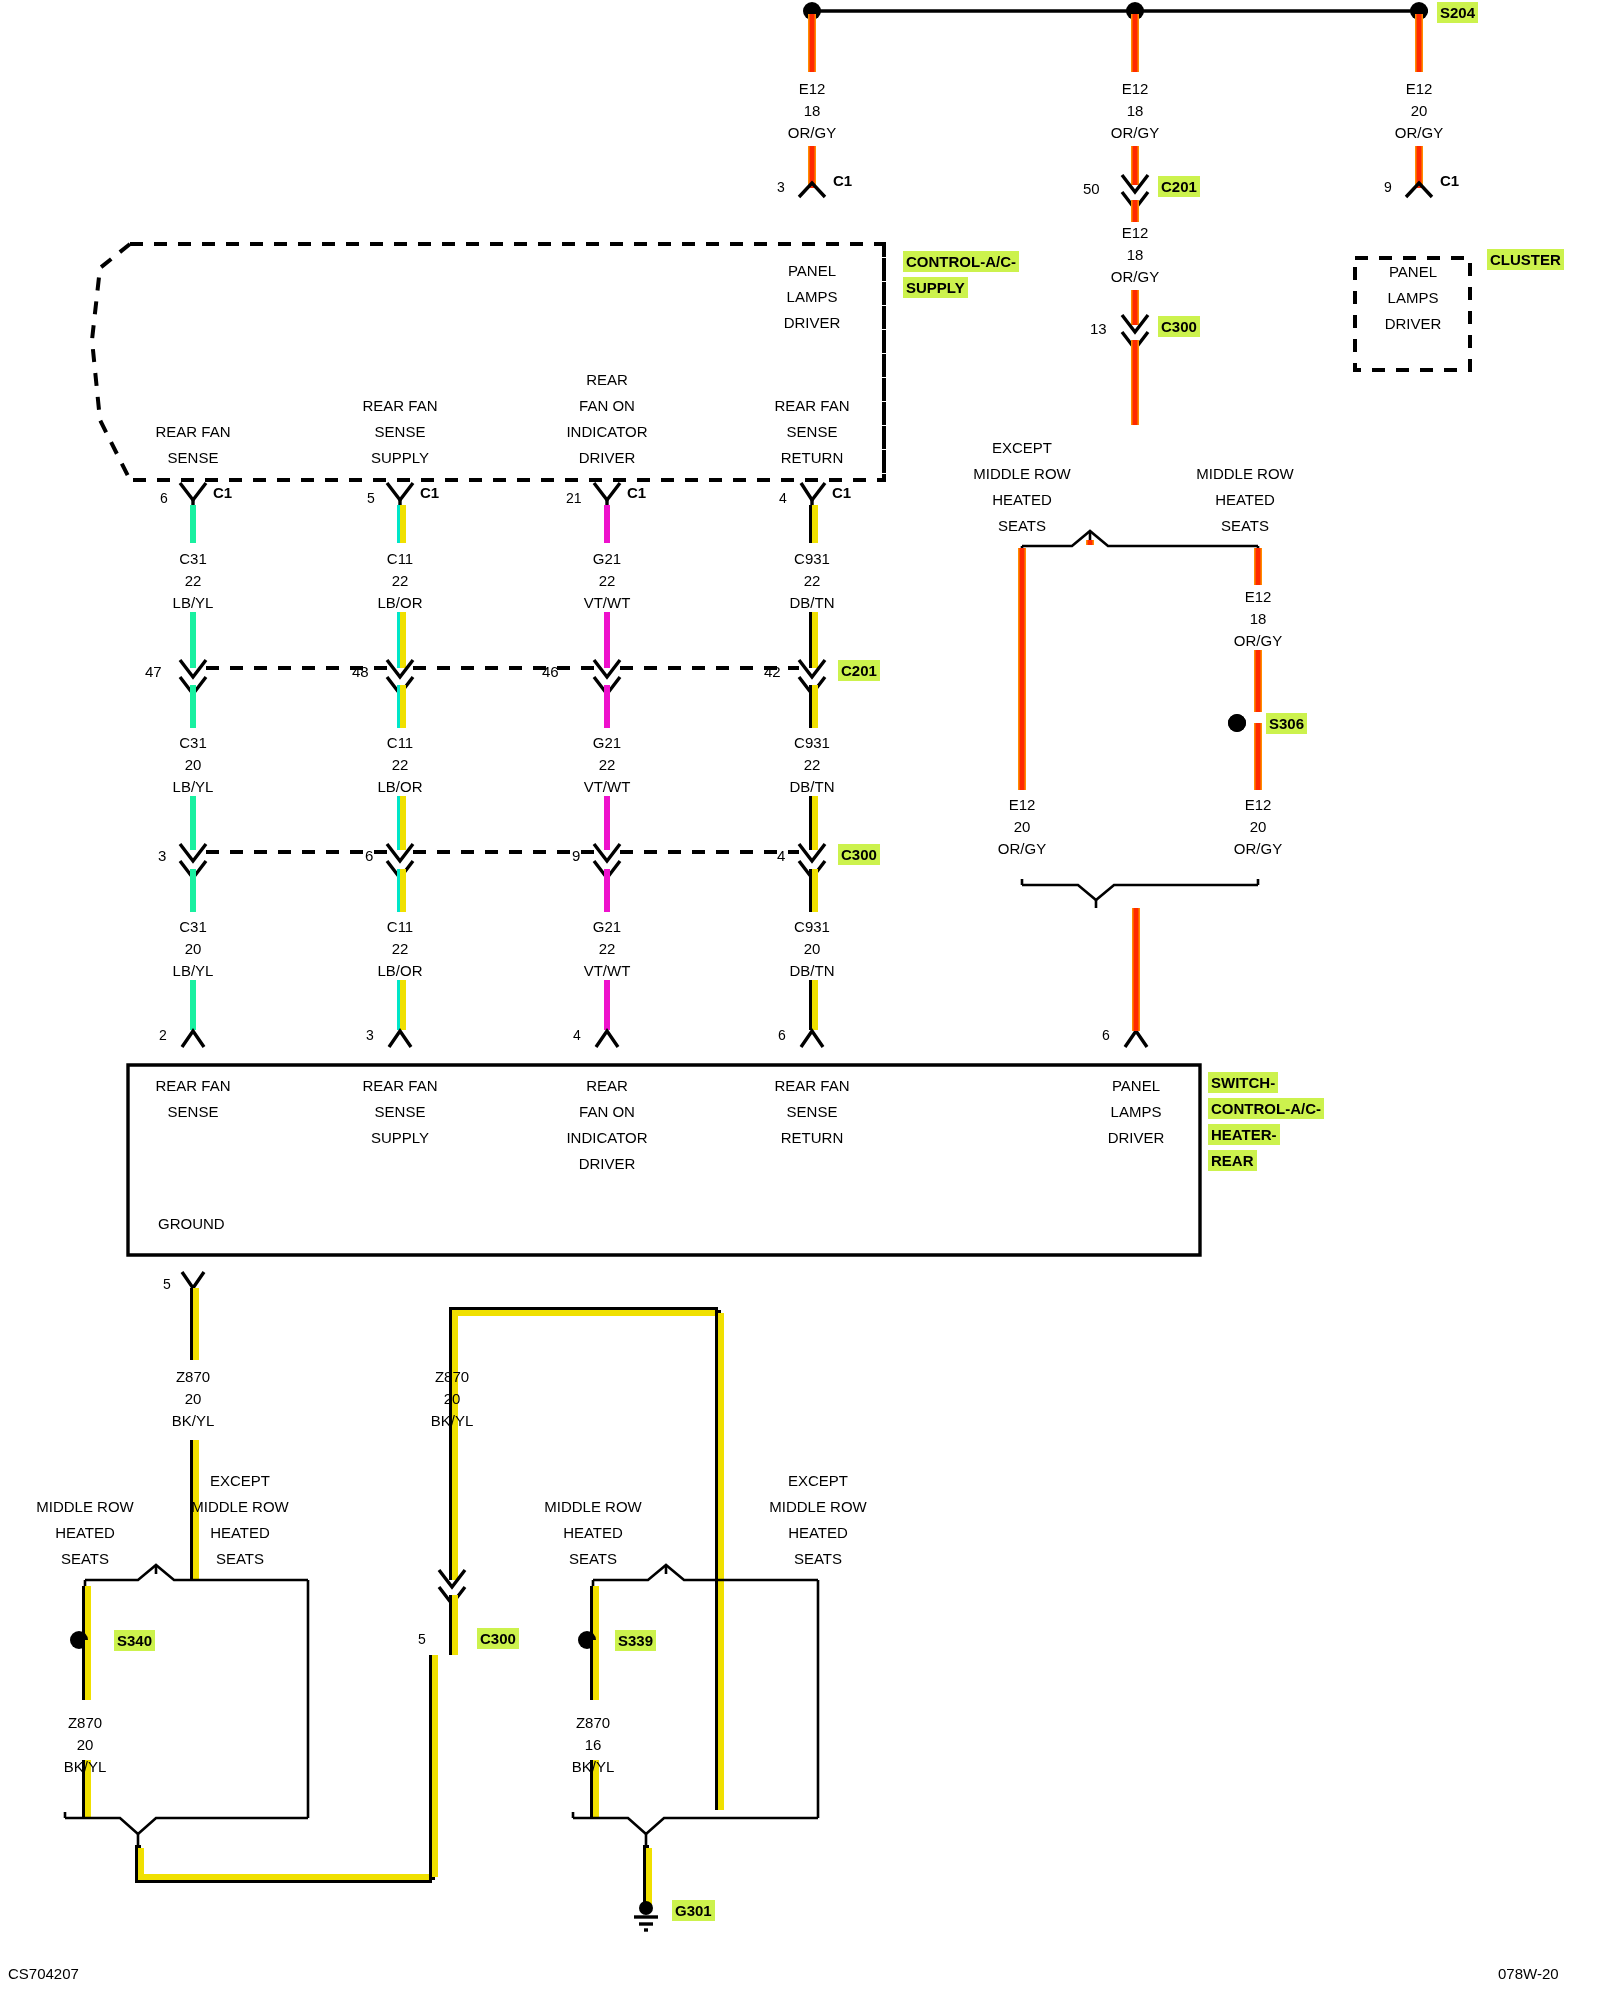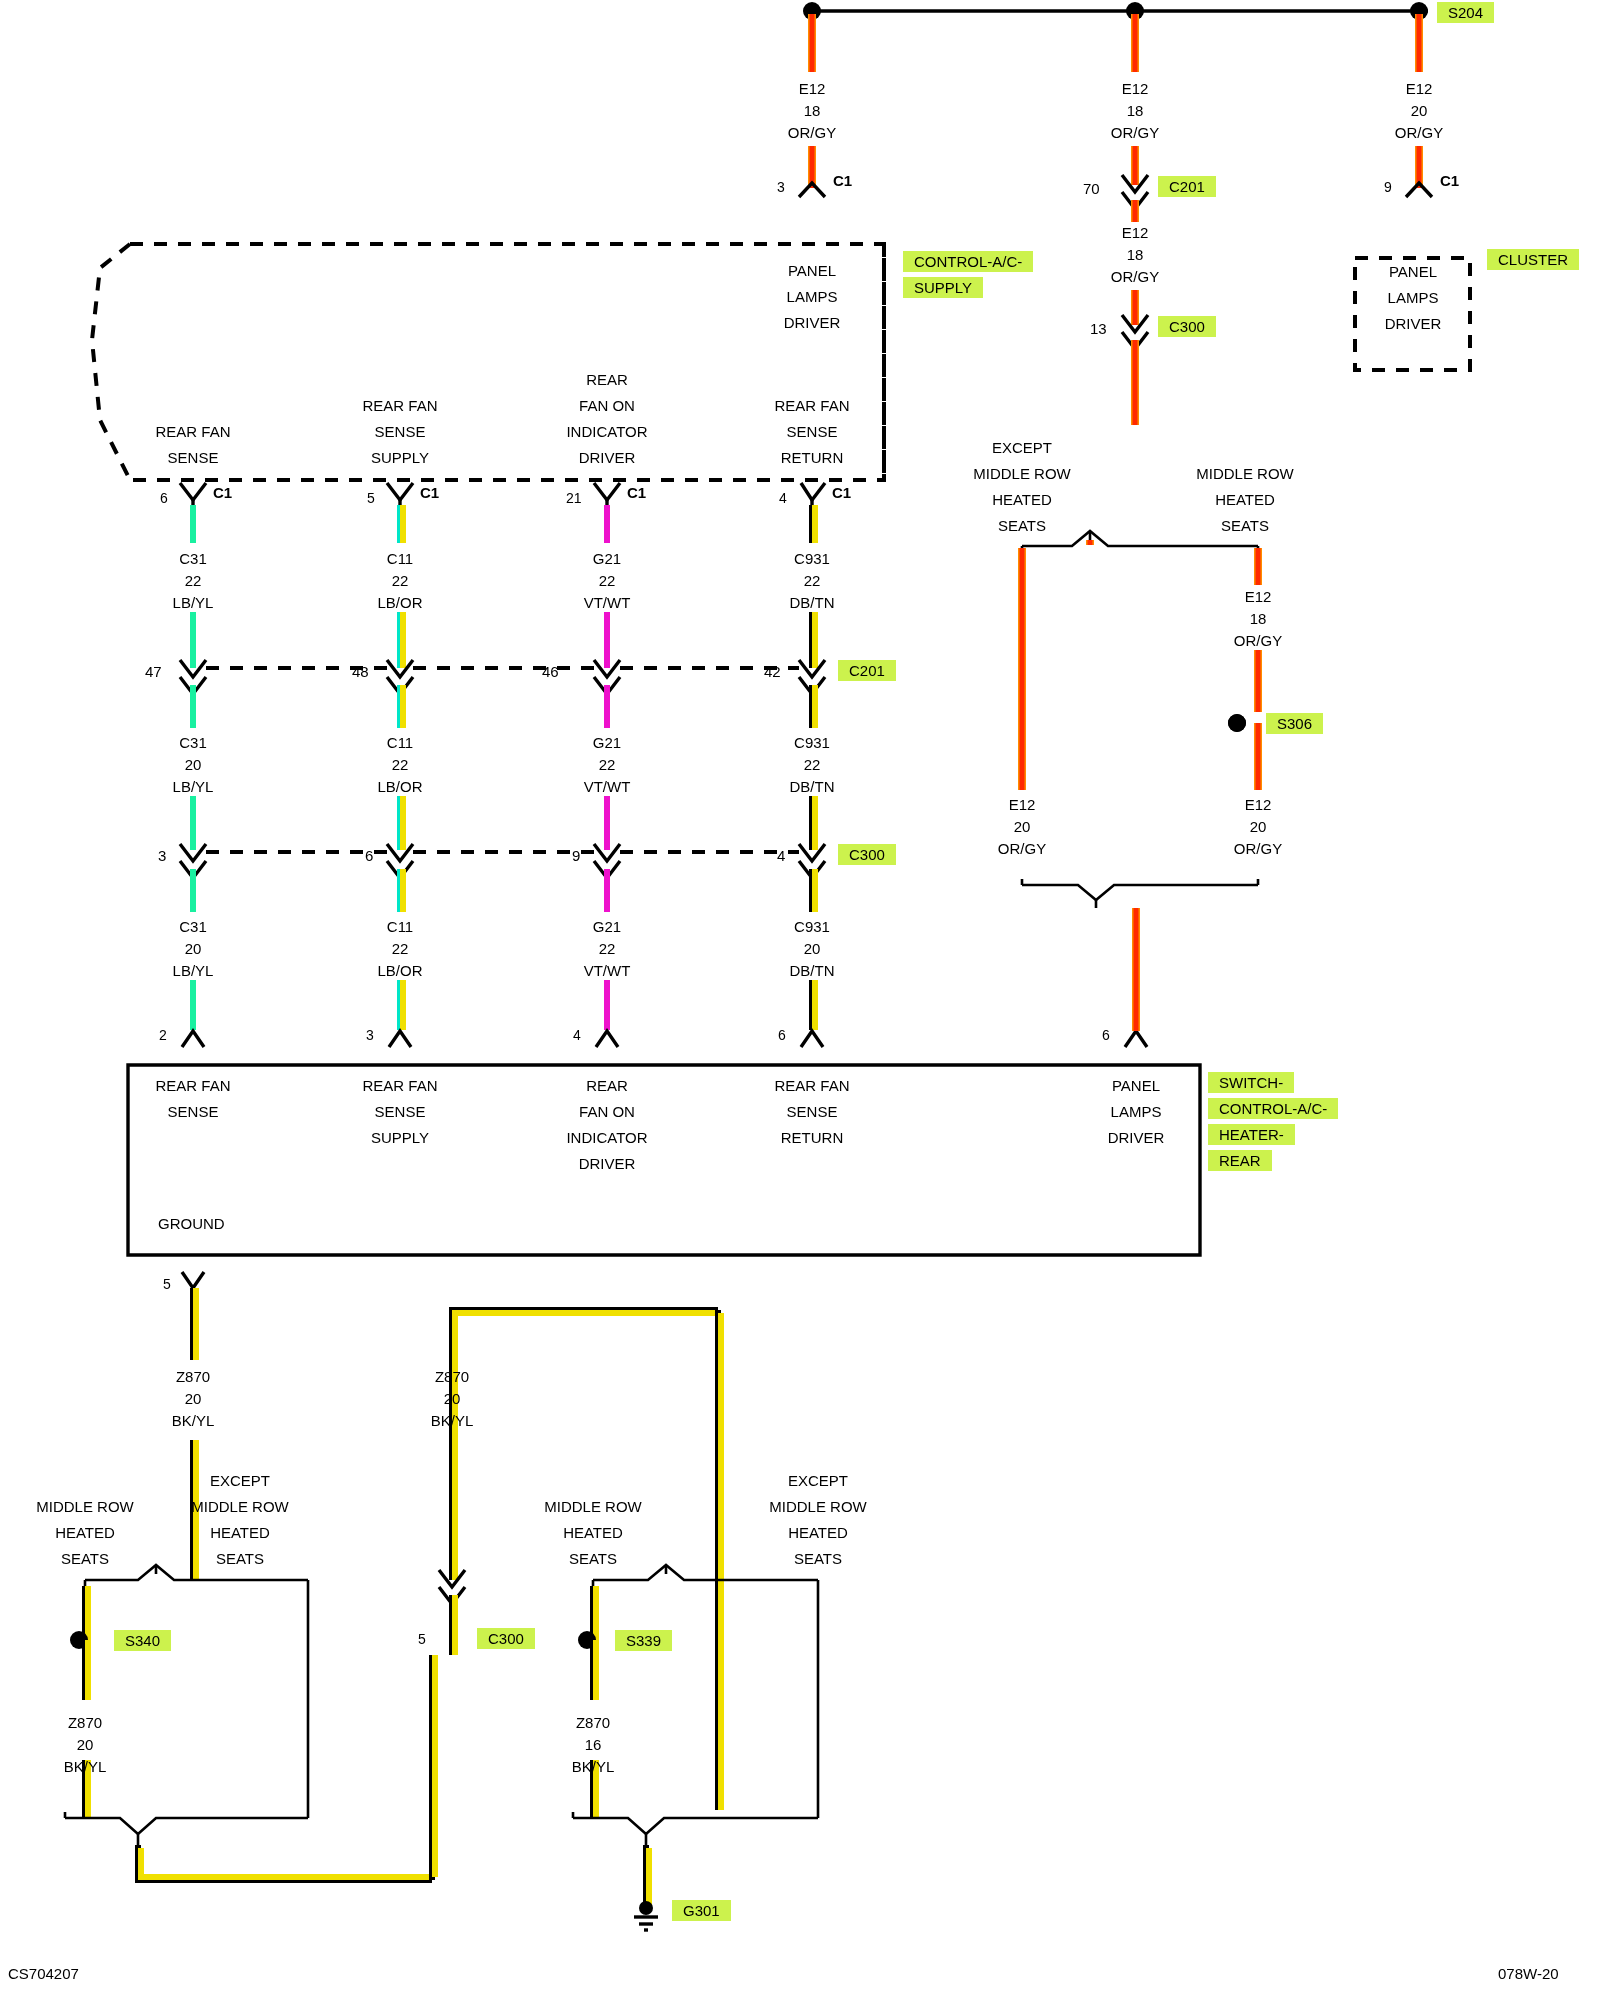--- a/index.html
+++ b/index.html
@@ -2,21 +2,21 @@
 <html><head>
 <meta charset="utf-8">
 <style>
   html,body{margin:0;padding:0;background:#fff;}
   body{width:1600px;height:2000px;position:relative;
        font-family:"Liberation Sans","DejaVu Sans",sans-serif;
        font-size:15px;color:#000;overflow:hidden;}
   .dg{position:absolute;width:1600px;height:2000px;top:0;left:0;}
   .lbl{position:absolute;white-space:nowrap;line-height:1.42;}
   .ctr{transform:translateX(-50%);text-align:center;}
-  .hl{background:#ccf24d;font-weight:normal;color:#000;padding:0 11px;}
+  .hl{background:#ccf24d;font-weight:bold;color:#000;padding:0 3px;}
   .bold{font-weight:bold;}
   svg{position:absolute;top:0;left:0;width:1600px;height:2000px;}
   .footL{position:absolute;left:8px;top:1965px;font-size:15px;}
   .footR{position:absolute;left:1498px;top:1965px;font-size:15px;}
 </style>
 </head>
 <body>
 
 <div class="dg">
 
@@ -260,21 +260,21 @@
 
 <div class="lbl ctr" style="left:812px;top:78px;">E12</div>
 <div class="lbl ctr" style="left:812px;top:100px;">18</div>
 <div class="lbl ctr" style="left:812px;top:122px;">OR/GY</div>
 <div class="lbl" style="left:777px;top:178px;font-size:14px;">3</div>
 <div class="lbl bold" style="left:833px;top:170px;">C1</div>
 
 <div class="lbl ctr" style="left:1135px;top:78px;">E12</div>
 <div class="lbl ctr" style="left:1135px;top:100px;">18</div>
 <div class="lbl ctr" style="left:1135px;top:122px;">OR/GY</div>
-<div class="lbl" style="left:1083px;top:178px;">70</div>
+<div class="lbl" style="left:1083px;top:178px;">50</div>
 <div class="lbl hl" style="left:1158px;top:176px;">C201</div>
 <div class="lbl ctr" style="left:1135px;top:222px;">E12</div>
 <div class="lbl ctr" style="left:1135px;top:244px;">18</div>
 <div class="lbl ctr" style="left:1135px;top:266px;">OR/GY</div>
 <div class="lbl" style="left:1090px;top:318px;">13</div>
 <div class="lbl hl" style="left:1158px;top:316px;">C300</div>
 
 <div class="lbl ctr" style="left:1419px;top:78px;">E12</div>
 <div class="lbl ctr" style="left:1419px;top:100px;">20</div>
 <div class="lbl ctr" style="left:1419px;top:122px;">OR/GY</div>

